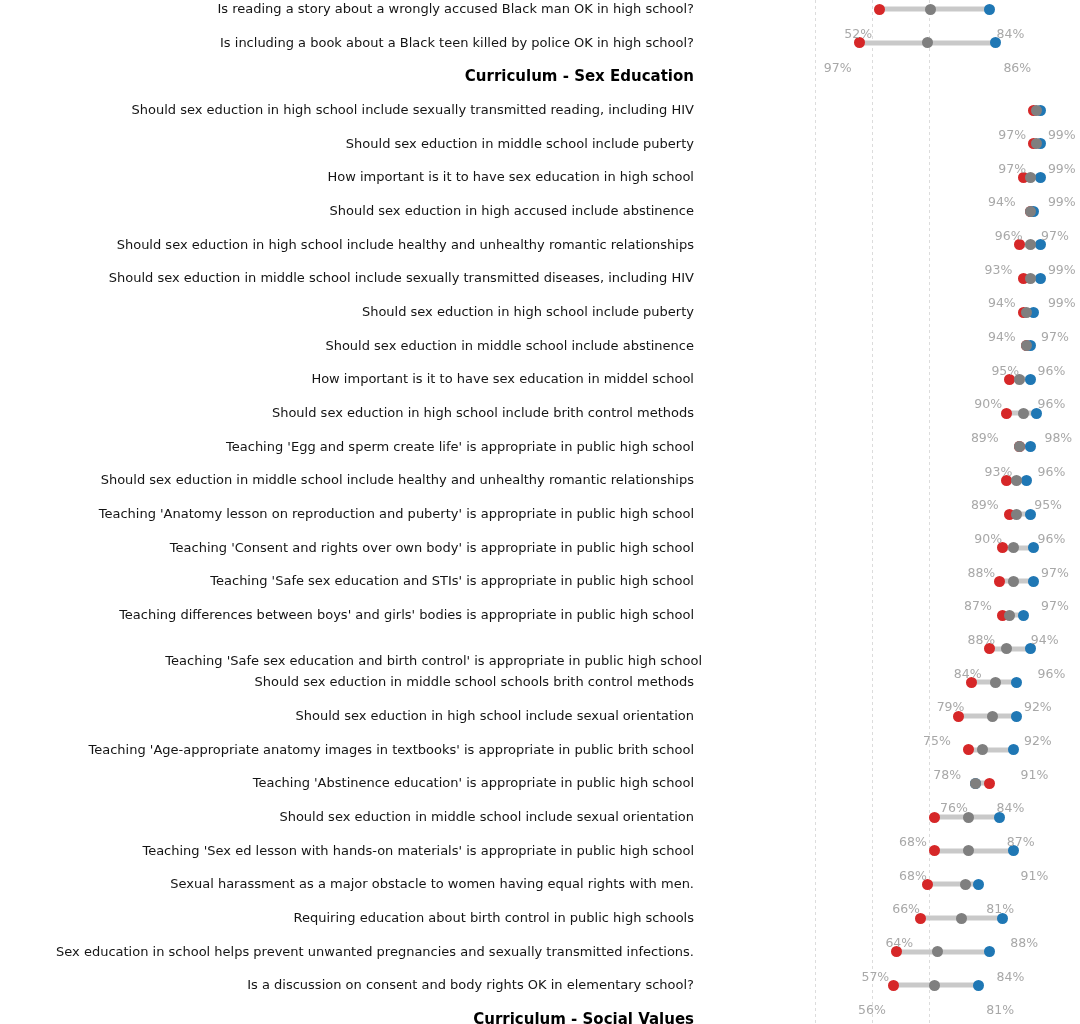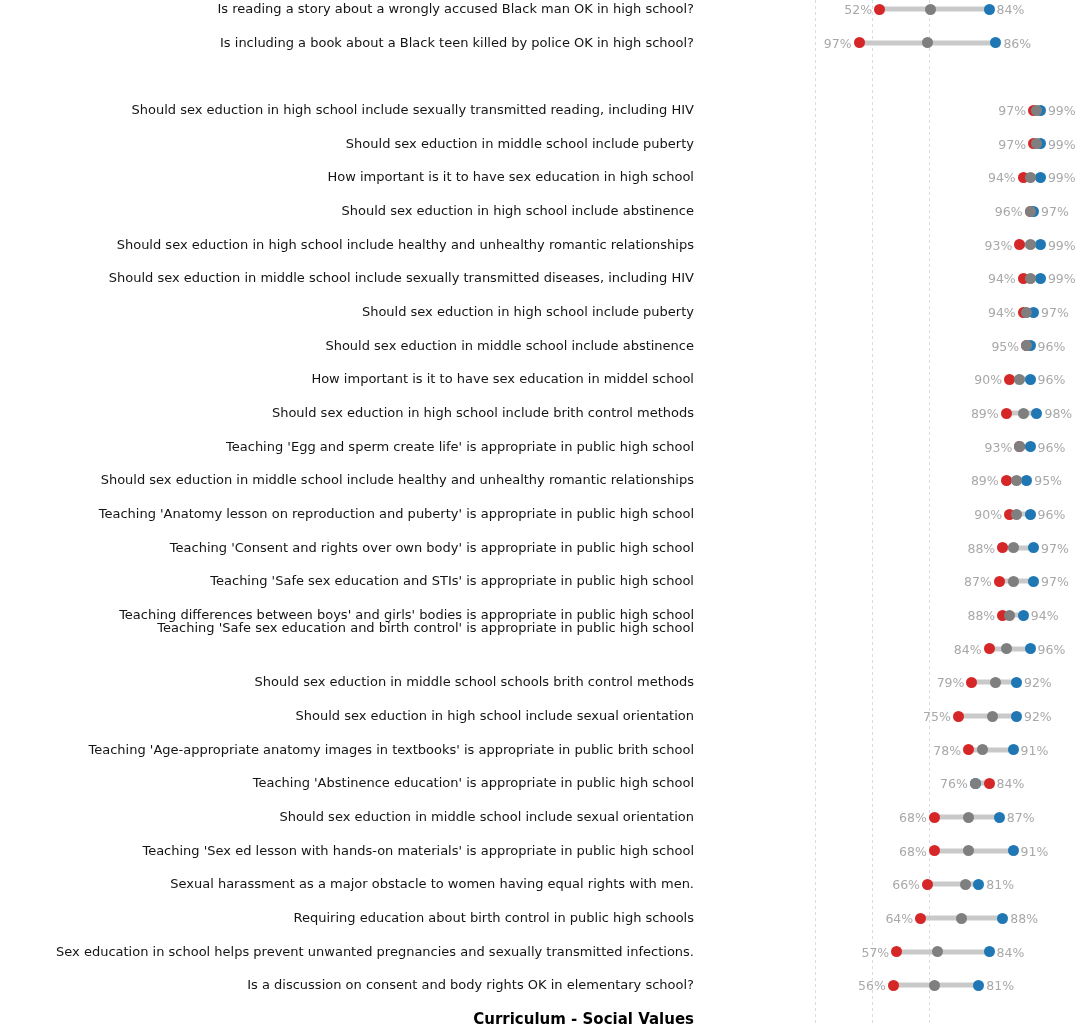--- a/index.html
+++ b/index.html
@@ -57,20 +57,21 @@
   }
   .dot.red  { background: var(--red-color);  z-index: 2; }
   .dot.blue { background: var(--blue-color); z-index: 3; }
   .dot.gray { background: var(--gray-color); z-index: 4; }
   .pl, .pr {
     position: absolute;
     font-size: 12.5px;
     color: var(--value-label-color);
     white-space: nowrap;
     z-index: 5;
+    margin-top: 24px;
   }
   .pl { transform: translate(-100%, -50%); }
   .pr { transform: translateY(-50%); }
 </style>
 </head>
 <body>
 
 <div id="chart">
     <div class="gridline" style="left: 815.186px;"></div>
     <div class="gridline" style="left: 872.3px;"></div>
@@ -86,20 +87,21 @@
     </div>
     <div style="position: absolute; left: 0px; top: 0px;">
       <div class="q" style="top: 42.67px;">Is including a book about a Black teen killed by police OK in high school?</div>
       <div class="dline" style="left: 859.12px; width: 136.8px; top: 42.67px;"></div>
       <div class="dot red" style="left: 853.62px; top: 37.17px;"></div>
       <div class="dot blue" style="left: 990.42px; top: 37.17px;"></div>
       <div class="dot gray" style="left: 922.02px; top: 37.17px;"></div>
       <div class="pl" style="left: 851.62px; top: 42.67px;">97%</div>
       <div class="pr" style="left: 1003.42px; top: 42.67px;">86%</div>
     </div>
+    <div class="q hdr" style="top: 76.34px;">Curriculum - Sex Education</div>
     <div style="position: absolute; left: 0px; top: 0px;">
       <div class="q" style="top: 110.01px;">Should sex eduction in high school include sexually transmitted reading, including HIV</div>
       <div class="dline" style="left: 1033.54px; width: 6.84px; top: 110.01px;"></div>
       <div class="dot red" style="left: 1028.04px; top: 104.51px;"></div>
       <div class="dot blue" style="left: 1034.88px; top: 104.51px;"></div>
       <div class="dot gray" style="left: 1031.46px; top: 104.51px;"></div>
       <div class="pl" style="left: 1026.04px; top: 110.01px;">97%</div>
       <div class="pr" style="left: 1047.88px; top: 110.01px;">99%</div>
     </div>
     <div style="position: absolute; left: 0px; top: 0px;">
@@ -114,21 +116,21 @@
     <div style="position: absolute; left: 0px; top: 0px;">
       <div class="q" style="top: 177.35px;">How important is it to have sex education in high school</div>
       <div class="dline" style="left: 1023.28px; width: 17.1px; top: 177.35px;"></div>
       <div class="dot red" style="left: 1017.78px; top: 171.85px;"></div>
       <div class="dot blue" style="left: 1034.88px; top: 171.85px;"></div>
       <div class="dot gray" style="left: 1024.62px; top: 171.85px;"></div>
       <div class="pl" style="left: 1015.78px; top: 177.35px;">94%</div>
       <div class="pr" style="left: 1047.88px; top: 177.35px;">99%</div>
     </div>
     <div style="position: absolute; left: 0px; top: 0px;">
-      <div class="q" style="top: 211.02px;">Should sex eduction in high school include abstinence</div>
+      <div class="q" style="top: 211.02px;">Should sex eduction in high accused include abstinence</div>
       <div class="dline" style="left: 1030.12px; width: 3.42px; top: 211.02px;"></div>
       <div class="dot red" style="left: 1024.62px; top: 205.52px;"></div>
       <div class="dot blue" style="left: 1028.04px; top: 205.52px;"></div>
       <div class="dot gray" style="left: 1024.62px; top: 205.52px;"></div>
       <div class="pl" style="left: 1022.62px; top: 211.02px;">96%</div>
       <div class="pr" style="left: 1041.04px; top: 211.02px;">97%</div>
     </div>
     <div style="position: absolute; left: 0px; top: 0px;">
       <div class="q" style="top: 244.69px;">Should sex eduction in high school include healthy and unhealthy romantic relationships</div>
       <div class="dline" style="left: 1019.86px; width: 20.52px; top: 244.69px;"></div>
@@ -231,21 +233,21 @@
     <div style="position: absolute; left: 0px; top: 0px;">
       <div class="q" style="top: 615.06px;">Teaching differences between boys' and girls' bodies is appropriate in public high school</div>
       <div class="dline" style="left: 1002.76px; width: 20.52px; top: 615.06px;"></div>
       <div class="dot red" style="left: 997.26px; top: 609.56px;"></div>
       <div class="dot blue" style="left: 1017.78px; top: 609.56px;"></div>
       <div class="dot gray" style="left: 1004.1px; top: 609.56px;"></div>
       <div class="pl" style="left: 995.26px; top: 615.06px;">88%</div>
       <div class="pr" style="left: 1030.78px; top: 615.06px;">94%</div>
     </div>
     <div style="position: absolute; left: 0px; top: 0px;">
-      <div class="q" style="top: 628px;">Teaching 'Safe sex education and birth control' is appropriate in public high school</div>
+      <div class="q" style="top: 661px; padding-left: 8px;">Teaching 'Safe sex education and birth control' is appropriate in public high school</div>
       <div class="dline" style="left: 989.08px; width: 41.04px; top: 648.73px;"></div>
       <div class="dot red" style="left: 983.58px; top: 643.23px;"></div>
       <div class="dot blue" style="left: 1024.62px; top: 643.23px;"></div>
       <div class="dot gray" style="left: 1000.68px; top: 643.23px;"></div>
       <div class="pl" style="left: 981.58px; top: 648.73px;">84%</div>
       <div class="pr" style="left: 1037.62px; top: 648.73px;">96%</div>
     </div>
     <div style="position: absolute; left: 0px; top: 0px;">
       <div class="q" style="top: 682.4px;">Should sex eduction in middle school schools brith control methods</div>
       <div class="dline" style="left: 971.98px; width: 44.46px; top: 682.4px;"></div>

